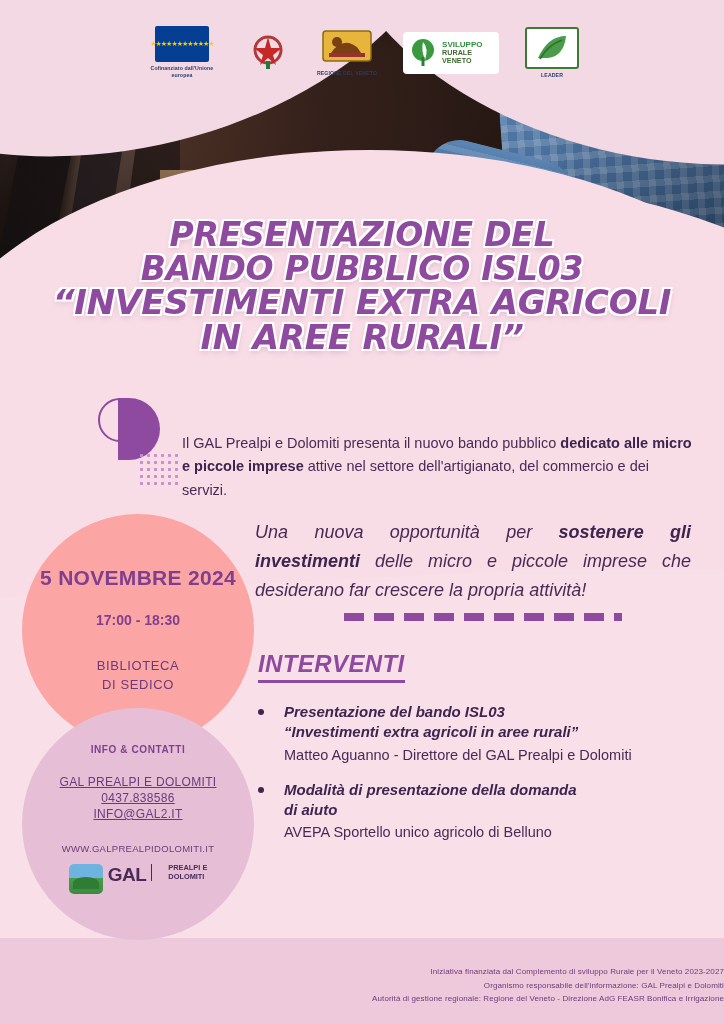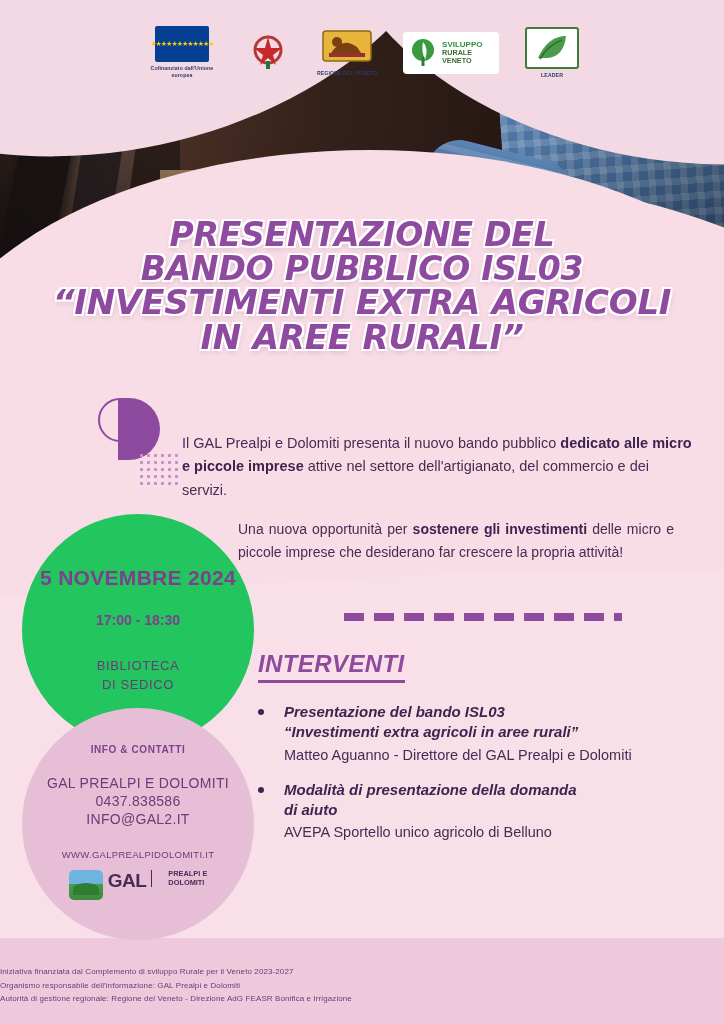--- a/index.html
+++ b/index.html
@@ -248,22 +248,22 @@
     background-size: 7px 7px;
     z-index: 5;
   }
 
   
   .para1 {
     position: absolute; left: 182px; top: 432px; width: 510px;
     font-size: 14.5px; line-height: 1.62; color: #4a2a55;
   }
   .para2 {
-    position: absolute; left: 238px; top: 518px; width: 436px;
-    font-size: 14px; line-height: 1.62; color: #4a2a55; text-align: justify;
+    position: absolute; left: 255px; top: 518px; width: 436px;
+    font-size: 18px; line-height: 1.62; color: #4a2a55; text-align: justify; font-style: italic;
   }
   .para1 b, .para2 b { font-weight: 800; color: #3f2450; }
 
   .dash-sep {
     position: absolute; left: 344px; top: 613px; width: 278px; height: 8px;
     background-image: repeating-linear-gradient(90deg, #8e4a9e 0 20px, transparent 20px 30px);
     z-index: 5;
   }
 
   
@@ -289,21 +289,21 @@
     background: #3f2450; margin-top: 7px;
   }
   .bullet-sub {
     font-size: 14.5px; color: #4a2a55; line-height: 1.45; margin-top: 2px;
     padding-left: 0px; font-weight: 400; font-style: normal;
   }
 
   
   .circle-top {
     position: absolute; left: 22px; top: 514px; width: 232px; height: 232px;
-    border-radius: 50%; background: #22c55e;
+    border-radius: 50%; background: #fca5a5;
     display: flex; flex-direction: column; align-items: center; justify-content: center;
     z-index: 4;
   }
   .date-main {
     font-size: 21px; font-weight: 800; color: #7e3f8f; letter-spacing: .3px;
   }
   .date-time {
     font-size: 14px; font-weight: 700; color: #7e3f8f; margin-top: 22px;
   }
   .venue {
@@ -315,21 +315,21 @@
     position: absolute; left: 22px; top: 708px; width: 232px; height: 232px;
     border-radius: 50%; background: #e6bfd6;
     display: flex; flex-direction: column; align-items: center; justify-content: flex-start;
     padding-top: 36px;
     z-index: 4;
   }
   .info-title {
     font-size: 10px; font-weight: 800; color: #7e3f8f; letter-spacing: .6px;
   }
   .info-line {
-    font-size: 14px; color: #6b3a7a; margin-top: 2px; letter-spacing: .3px;
+    font-size: 12px; color: #6b3a7a; margin-top: 2px; letter-spacing: .3px; text-decoration: underline;
   }
   .info-line.first { margin-top: 20px; }
   .info-web {
     font-size: 9.5px; color: #6b3a7a; margin-top: 22px; letter-spacing: .3px;
   }
   .gal-logo {
     margin-top: 10px; display: flex; align-items: flex-start; gap: 5px;
   }
   .gal-badge {
     width: 34px; height: 30px; border-radius: 5px;
@@ -345,21 +345,21 @@
     font-size: 7.4px; font-weight: 800; color: #4b2a58; line-height: 1.15;
     border-left: 1.5px solid #4b2a58; padding-left: 16px;
   }
 
   
   .footer-band {
     position: absolute; left: 0; bottom: 0; width: 724px; height: 86px;
     background: #eec9dc;
   }
   .footer-text {
-    position: absolute; left: 0; bottom: 18px; width: 724px; text-align: left;
+    position: absolute; left: 0; bottom: 18px; width: 724px; text-align: right;
     font-size: 8px; color: #6b3a7a; line-height: 1.7; letter-spacing: .1px;
   }
 </style>
 </head>
 <body>
 
 <div class="poster">
 
   <div class="photo-band">
     <div class="photo-bg"></div>

